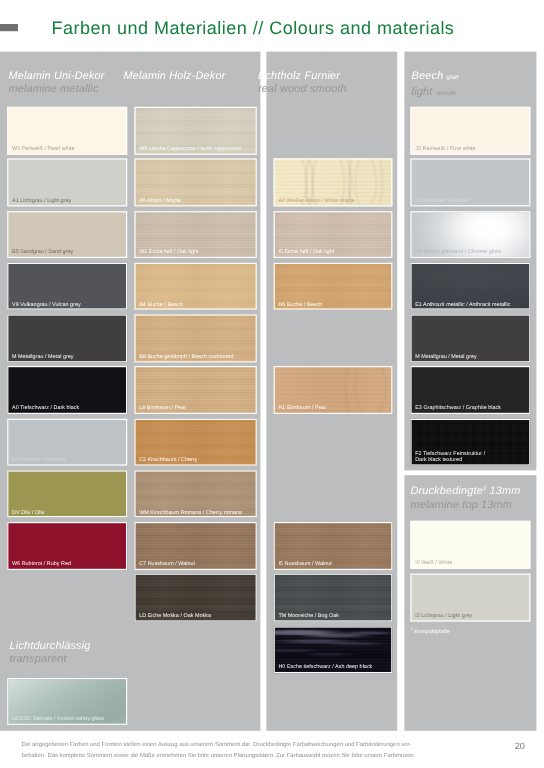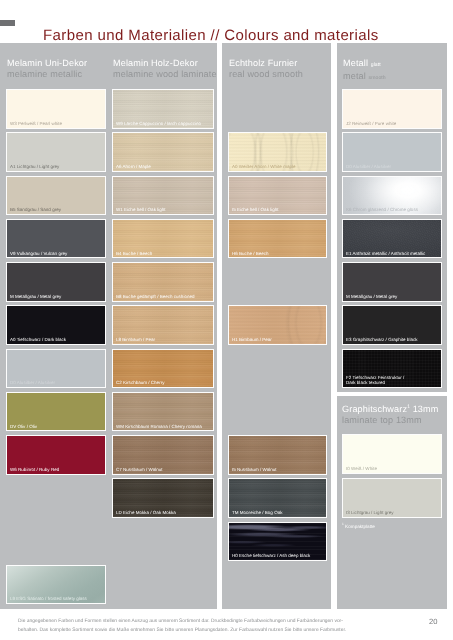--- a/index.html
+++ b/index.html
@@ -2,32 +2,32 @@
 <html><head>
 <meta charset="utf-8">
 <style>
   html,body{margin:0;padding:0;background:#fff;}
   body{width:453px;height:640px;font-family:"Liberation Sans",sans-serif;overflow:hidden;
         -webkit-font-smoothing:antialiased;text-rendering:geometricPrecision;}
   .page{position:relative;width:453px;height:640px;background:#fff;}
 
   
   .hdr-bar{position:absolute;left:0;top:20px;width:15px;height:6px;background:#6f7072;}
-  .hdr-title{position:absolute;left:43px;top:28px;font-size:15px;line-height:15px;
-             color:#7f1d1d;letter-spacing:.40px;white-space:nowrap;}
+  .hdr-title{position:absolute;left:43px;top:16px;font-size:15px;line-height:15px;
+             color:#15803d;letter-spacing:.40px;white-space:nowrap;}
 
   
   .panel{position:absolute;background:#bbbdbf;}
   .panel-a{left:0;top:43px;width:217px;height:566px;}
   .panel-b{left:222px;top:43px;width:109px;height:566px;}
   .panel-c{left:337px;top:43px;width:110px;height:349px;}
   .panel-d{left:337px;top:396px;width:110px;height:213px;}
 
   
-  .chead{position:absolute;white-space:nowrap;}
+  .chead{position:absolute;white-space:nowrap;font-style:italic;}
   .chead .de{display:block;color:#ffffff;font-size:9.1px;line-height:11.4px;letter-spacing:.14px;}
   .chead .en{display:block;color:#949698;font-size:9.1px;line-height:11.4px;letter-spacing:.14px;}
   .chead sup{font-size:5.1px;vertical-align:super;letter-spacing:0;}
   .chead .sm{font-size:5.1px;letter-spacing:.05px;}
 
   
   .sw{position:absolute;box-sizing:border-box;border:1px solid #fdfdfd;overflow:hidden;}
   .sw .lbl{position:absolute;left:3px;bottom:1.5px;font-size:4.5px;line-height:5.2px;
            letter-spacing:.02px;white-space:nowrap;z-index:3;}
   .sw .tex{position:absolute;inset:0;z-index:1;}
@@ -157,23 +157,22 @@
     <span class="lbl" style="color:#d2d6d9">D0 Alusilber / Alusilver</span>
   </div>
   <div class="sw tex-flat" style="left:6px;top:391.75px;width:100px;height:39.6px;background:#9b9651">
     <span class="tex"></span>
     <span class="lbl" style="color:#ffffff">DV Oliv / Oliv</span>
   </div>
   <div class="sw tex-flat" style="left:6px;top:435.00px;width:100px;height:39.6px;background:#8d112b">
     <span class="tex"></span>
     <span class="lbl" style="color:#ffffff">W6 Rubinrot / Ruby Red</span>
   </div>
-  <div class="chead" style="left:113px;top:57.5px">
+  <div class="chead" style="left:103px;top:57.5px">
     <span class="de">Melamin Holz-Dekor</span>
-    <span class="en">melamine wood laminate</span>
   </div>
   <div class="sw tex-grain" style="left:112px;top:89.00px;width:102px;height:39.6px;background:#d7d1c1">
     <span class="tex"></span>
     <span class="lbl" style="color:#ffffff">W9 Lärche Cappuccino / larch cappuccino</span>
   </div>
   <div class="sw tex-grain" style="left:112px;top:132.25px;width:102px;height:39.6px;background:#dccaa9">
     <span class="tex"></span>
     <span class="lbl" style="color:#ffffff">A6 Ahorn / Maple</span>
   </div>
   <div class="sw tex-grain" style="left:112px;top:175.50px;width:102px;height:39.6px;background:#cec0ae">
@@ -201,21 +200,21 @@
     <span class="lbl" style="color:#ffffff">WM Kirschbaum Romana / Cherry romana</span>
   </div>
   <div class="sw tex-grain" style="left:112px;top:435.00px;width:102px;height:39.6px;background:#95765c">
     <span class="tex"></span>
     <span class="lbl" style="color:#ffffff">C7 Nussbaum / Walnut</span>
   </div>
   <div class="sw tex-grain" style="left:112px;top:478.25px;width:102px;height:39.6px;background:#403a31">
     <span class="tex"></span>
     <span class="lbl" style="color:#ffffff">LD Eiche Mokka / Oak Mokka</span>
   </div>
-  <div class="chead" style="left:229px;top:57.5px">
+  <div class="chead" style="left:215px;top:57.5px">
     <span class="de">Echtholz Furnier</span>
     <span class="en">real wood smooth</span>
   </div>
   <div class="sw tex-figure" style="left:228px;top:132.25px;width:99px;height:39.6px;background:#f5e9c4">
     <span class="tex"></span>
     <span class="lbl" style="color:#b9a77d">A0 Weißer Ahorn / White maple</span>
   </div>
   <div class="sw tex-grain" style="left:228px;top:175.50px;width:99px;height:39.6px;background:#d3c0b0">
     <span class="tex"></span>
     <span class="lbl" style="color:#ffffff">I5 Eiche hell / Oak light</span>
@@ -234,22 +233,22 @@
   </div>
   <div class="sw tex-grain" style="left:228px;top:478.25px;width:99px;height:39.6px;background:#454b4d">
     <span class="tex"></span>
     <span class="lbl" style="color:#ffffff">TM Mooreiche / Bog Oak</span>
   </div>
   <div class="sw tex-figure-dark" style="left:228px;top:521.50px;width:99px;height:39.6px;background:#0d0c16">
     <span class="tex"></span>
     <span class="lbl" style="color:#ffffff">H0 Esche tiefschwarz / Ash deep black</span>
   </div>
   <div class="chead" style="left:343px;top:57.5px">
-    <span class="de"><span>Metall</span> <span class="sm">glatt</span></span>
-    <span class="en"><span>metal</span> <span class="sm">smooth</span></span>
+    <span class="de"><span>Beech</span> <span class="sm">glatt</span></span>
+    <span class="en"><span>light</span> <span class="sm">smooth</span></span>
   </div>
   <div class="sw tex-flat" style="left:342px;top:89.00px;width:100px;height:39.6px;background:#fdf4e8">
     <span class="tex"></span>
     <span class="lbl" style="color:#a9a093">J2 Reinweiß / Pure white</span>
   </div>
   <div class="sw tex-flat" style="left:342px;top:132.25px;width:100px;height:39.6px;background:#c0c6ca">
     <span class="tex"></span>
     <span class="lbl" style="color:#d6dadd">D0 Alusilber / Alusilver</span>
   </div>
   <div class="sw tex-chrome" style="left:342px;top:175.50px;width:100px;height:39.6px;background:#c8ccd0">
@@ -265,27 +264,31 @@
     <span class="lbl" style="color:#ffffff">M Metallgrau / Metal grey</span>
   </div>
   <div class="sw tex-flat" style="left:342px;top:305.25px;width:100px;height:39.6px;background:#252425">
     <span class="tex"></span>
     <span class="lbl" style="color:#ffffff">E3 Graphitschwarz  / Graphite black</span>
   </div>
   <div class="sw tex-fine" style="left:342px;top:348.50px;width:100px;height:39.6px;background:#0d0c0d">
     <span class="tex"></span>
     <span class="lbl lbl2" style="color:#ffffff"><span>F2 Tiefschwarz Feinstruktur /</span><br><span>Dark black textured</span></span>
   </div>
+  <div class="chead" style="left:8px;top:533px">
+    <span class="de">Lichtdurchlässig</span>
+    <span class="en">transparent</span>
+  </div>
   <div class="sw tex-glass" style="left:6px;top:564.5px;width:100px;height:39.6px;background:#a8bcb6">
     <span class="tex"></span>
     <span class="lbl" style="color:#e3ece9">L9 ESG Satinato / frosted safety glass</span>
   </div>
   <div class="chead" style="left:342px;top:401.5px">
-    <span class="de"><span>Graphitschwarz</span><sup>1</sup><span> 13mm</span></span>
-    <span class="en">laminate top 13mm</span>
+    <span class="de"><span>Druckbedingte</span><sup>1</sup><span> 13mm</span></span>
+    <span class="en">melamine top 13mm</span>
   </div>
   <div class="sw" style="left:342px;top:434.0px;width:100px;height:39.6px;background:#fdfdf0">
     <span class="lbl" style="color:#aaaa9c">I0 Weiß / White</span>
   </div>
   <div class="sw" style="left:342px;top:478.0px;width:100px;height:39.6px;background:#d2d2ca">
     <span class="lbl" style="color:#76766e">I3 Lichtgrau / Light grey</span>
   </div>
   <div class="fnote" style="left:342px;top:521px"><sup>1</sup><span> Kompaktplatte</span></div>
   <div class="foot">
     <div>Die angegebenen Farben und Formen stellen einen Auszug aus unserem Sortiment dar. Druckbedingte Farbabweichungen und Farbänderungen vor-</div>

